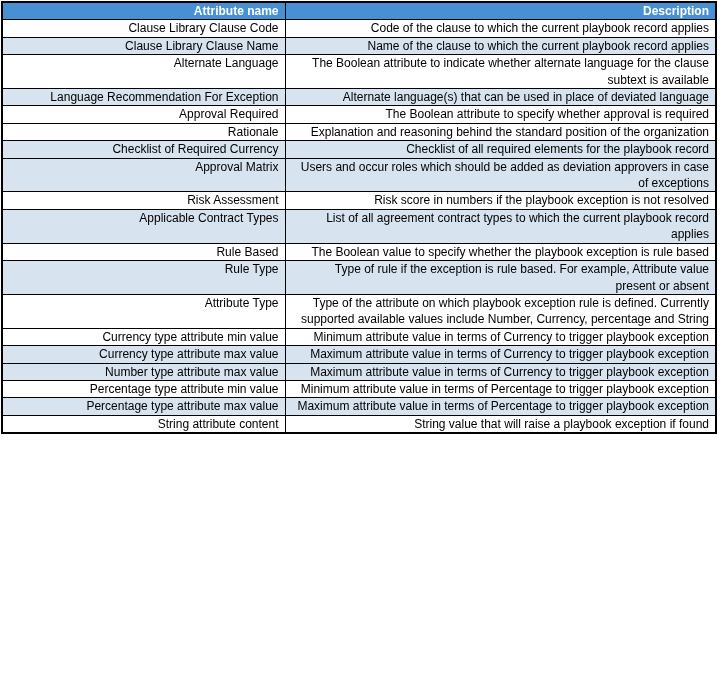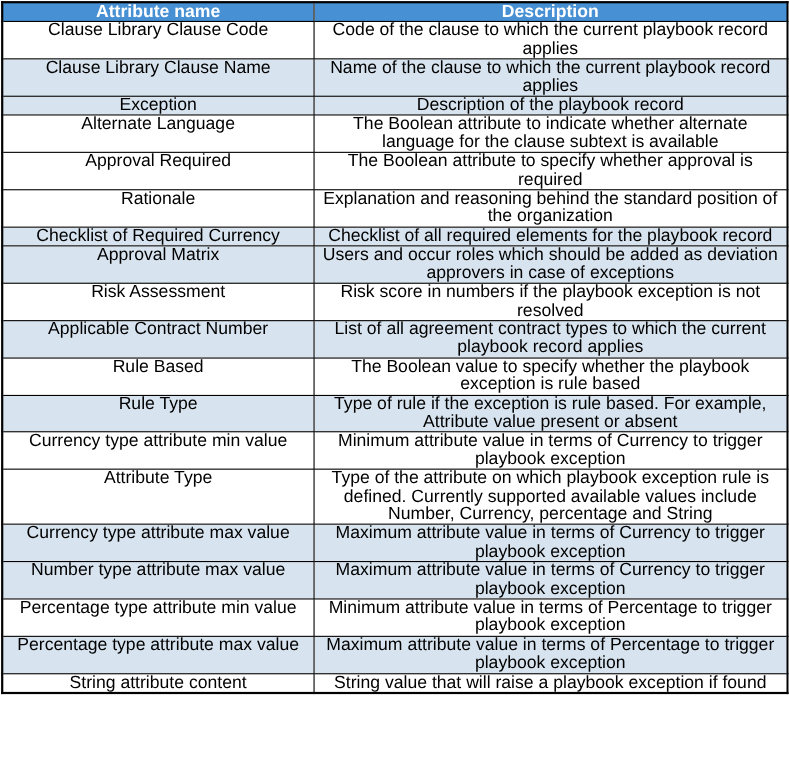--- a/index.html
+++ b/index.html
@@ -21,24 +21,24 @@
     margin:1px;
     border-collapse:collapse;
     table-layout:fixed;
     border:2px solid var(--border);
   }
   .attr-table col.col-attr{width:283px;}
   .attr-table col.col-desc{width:431px;}
   .attr-table th, .attr-table td{
     border:1px solid var(--border);
     padding:0 6px;
-    font-size:16px;
+    font-size:12px;
     line-height:16.4px;
     vertical-align:top;
-    text-align:center;
+    text-align:right;
     overflow:hidden;
   }
   .attr-table thead th{
     background:var(--header-bg);
     color:var(--header-text);
     font-weight:bold;
   }
   .attr-table tbody tr{background:var(--row-bg);}
   .attr-table tbody tr.shaded{background:var(--shaded-bg);}
 </style>
@@ -58,27 +58,27 @@
   </thead>
   <tbody>
       <tr>
         <td>Clause Library Clause Code</td>
         <td>Code of the clause to which the current playbook record applies</td>
       </tr>
       <tr class="shaded">
         <td>Clause Library Clause Name</td>
         <td>Name of the clause to which the current playbook record applies</td>
       </tr>
-      <tr class="shaded">
-        <td>Exception</td>
-        <td>Description of the playbook record</td>
-      </tr>
       <tr>
         <td>Alternate Language</td>
         <td>The Boolean attribute to indicate whether alternate language for the clause subtext is available</td>
+      </tr>
+      <tr class="shaded">
+        <td>Language Recommendation For Exception</td>
+        <td>Alternate language(s) that can be used in place of deviated language</td>
       </tr>
       <tr>
         <td>Approval Required</td>
         <td>The Boolean attribute to specify whether approval is required</td>
       </tr>
       <tr>
         <td>Rationale</td>
         <td>Explanation and reasoning behind the standard position of the organization</td>
       </tr>
       <tr class="shaded">
@@ -87,38 +87,38 @@
       </tr>
       <tr class="shaded">
         <td>Approval Matrix</td>
         <td>Users and occur roles which should be added as deviation approvers in case of exceptions</td>
       </tr>
       <tr>
         <td>Risk Assessment</td>
         <td>Risk score in numbers if the playbook exception is not resolved</td>
       </tr>
       <tr class="shaded">
-        <td>Applicable Contract Number</td>
+        <td>Applicable Contract Types</td>
         <td>List of all agreement contract types to which the current playbook record applies</td>
       </tr>
       <tr>
         <td>Rule Based</td>
         <td>The Boolean value to specify whether the playbook exception is rule based</td>
       </tr>
       <tr class="shaded">
         <td>Rule Type</td>
         <td>Type of rule if the exception is rule based. For example, Attribute value present or absent</td>
       </tr>
       <tr>
+        <td>Attribute Type</td>
+        <td>Type of the attribute on which playbook exception rule is defined. Currently supported available values include Number, Currency, percentage and String</td>
+      </tr>
+      <tr>
         <td>Currency type attribute min value</td>
         <td>Minimum attribute value in terms of Currency to trigger playbook exception</td>
-      </tr>
-      <tr>
-        <td>Attribute Type</td>
-        <td>Type of the attribute on which playbook exception rule is defined. Currently supported available values include Number, Currency, percentage and String</td>
       </tr>
       <tr class="shaded">
         <td>Currency type attribute max value</td>
         <td>Maximum attribute value in terms of Currency to trigger playbook exception</td>
       </tr>
       <tr class="shaded">
         <td>Number type attribute max value</td>
         <td>Maximum attribute value in terms of Currency to trigger playbook exception</td>
       </tr>
       <tr>

